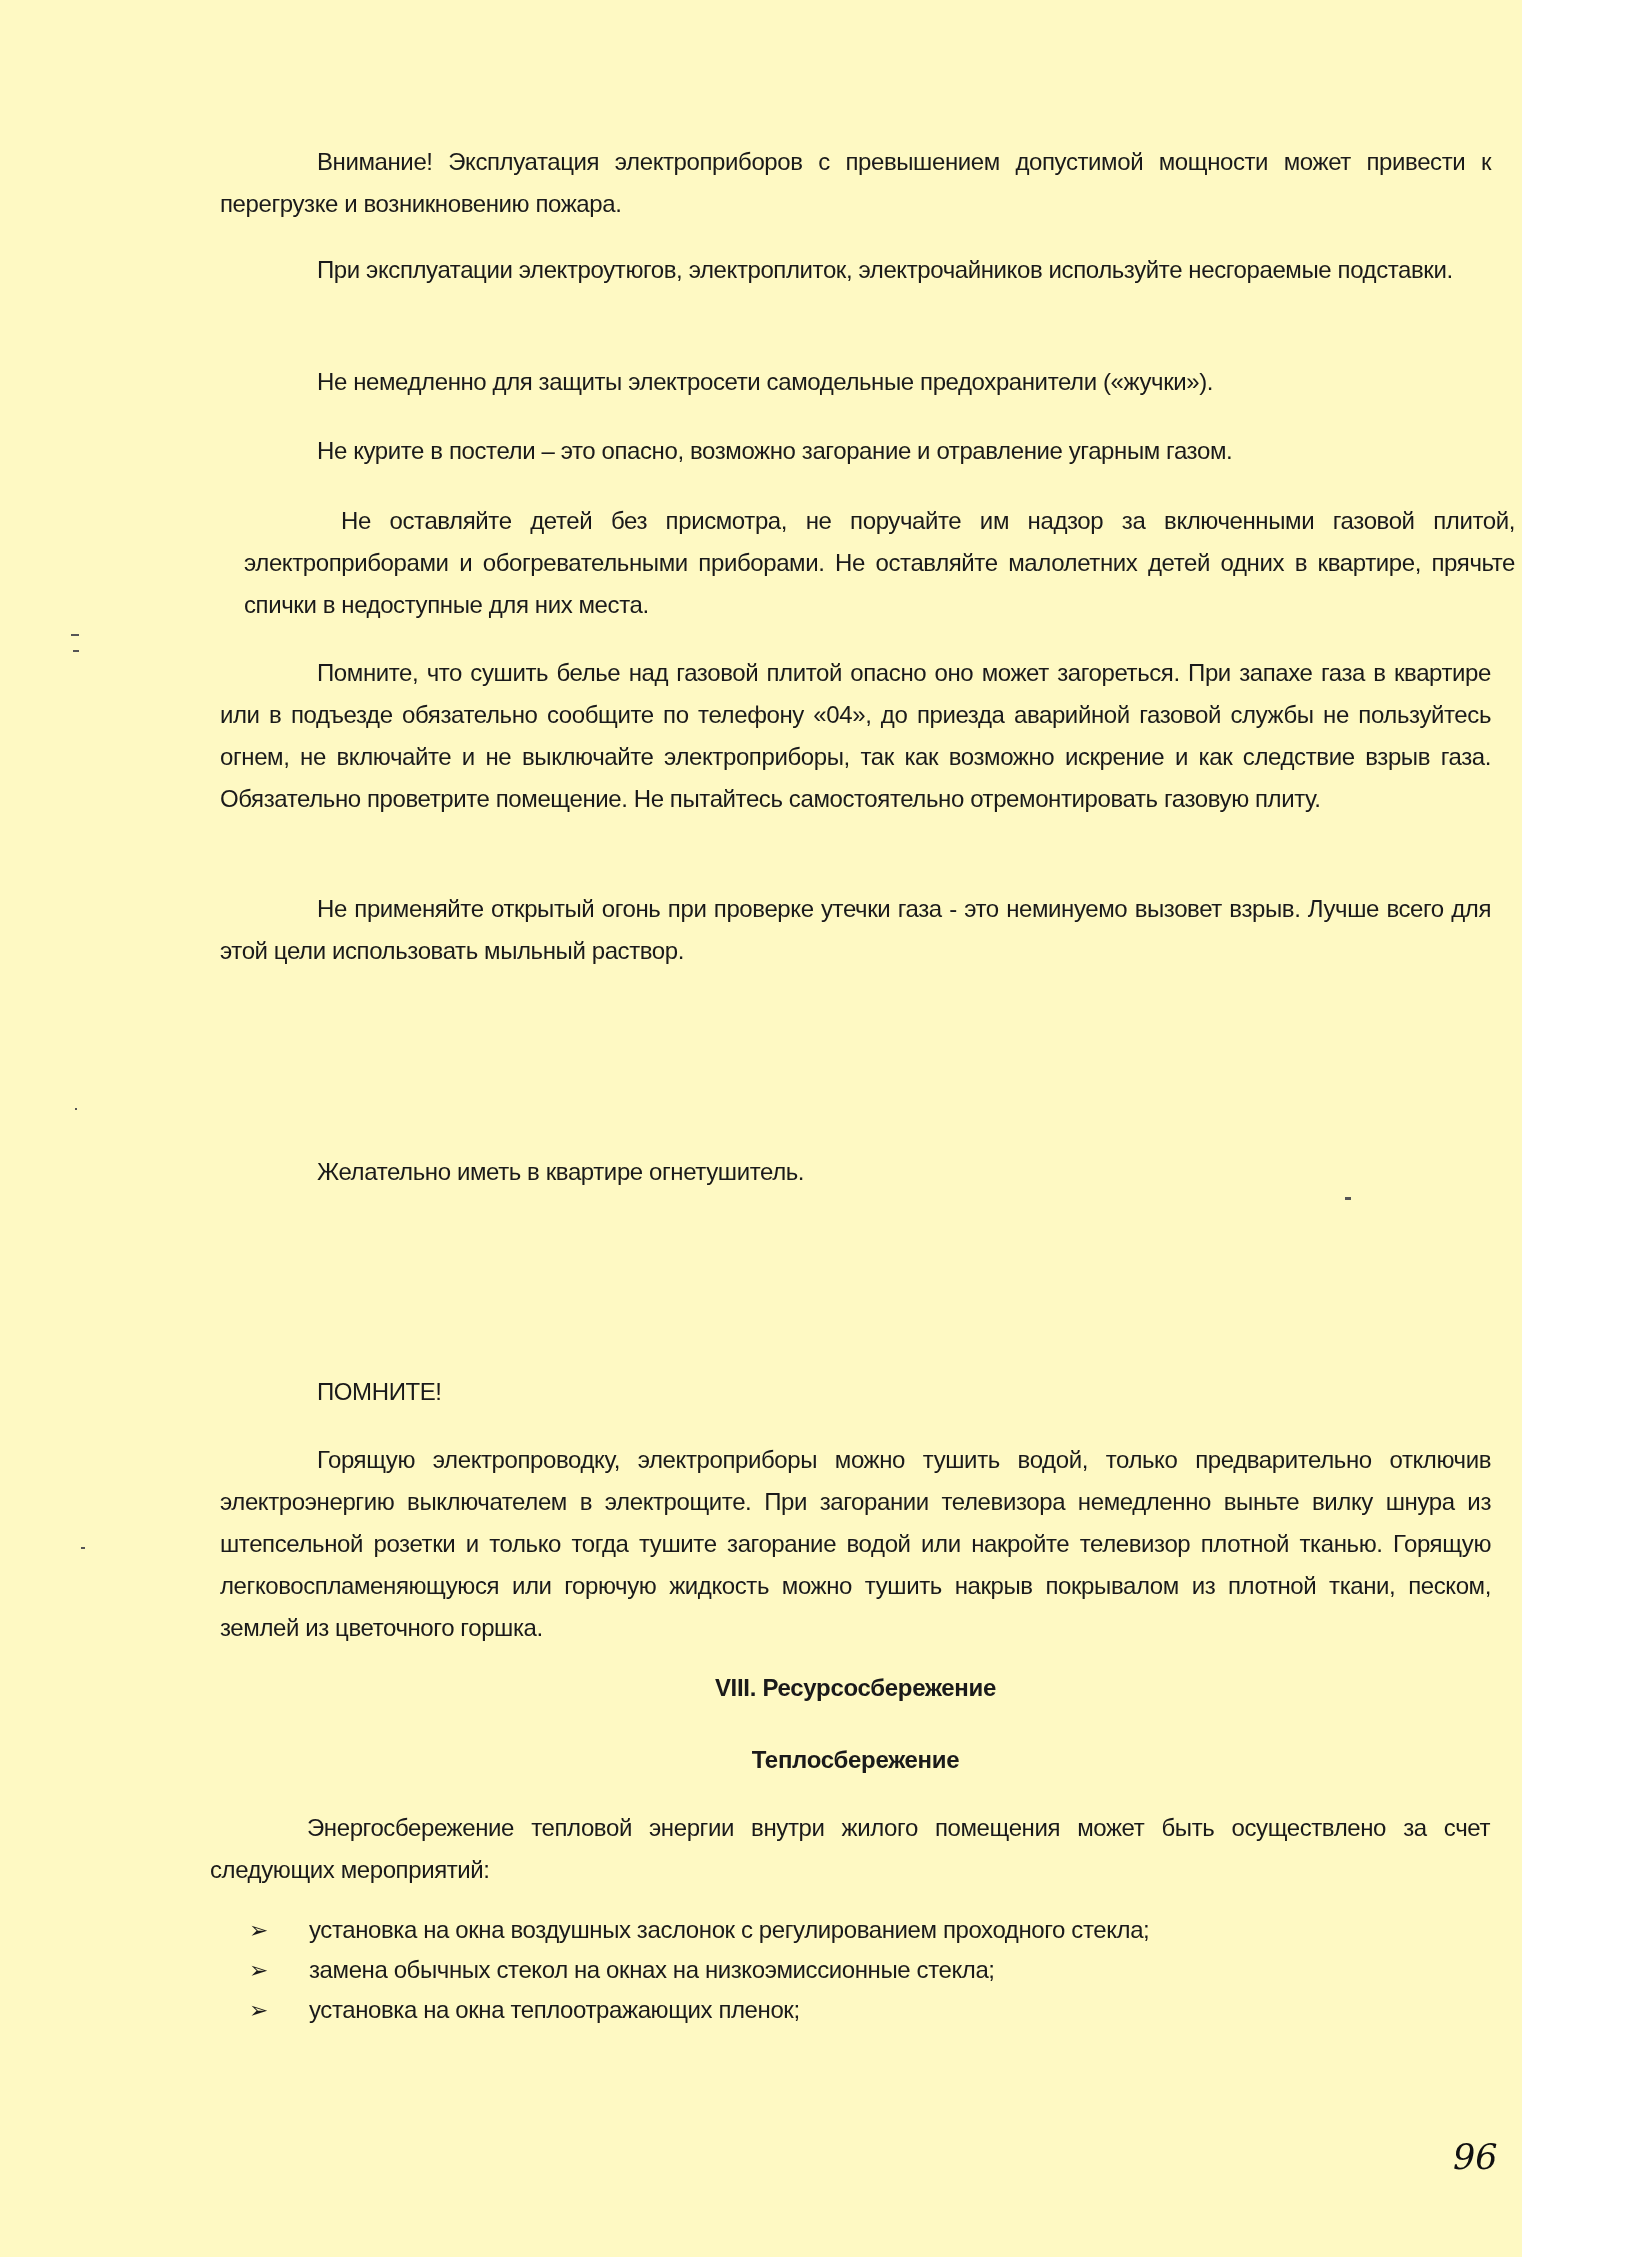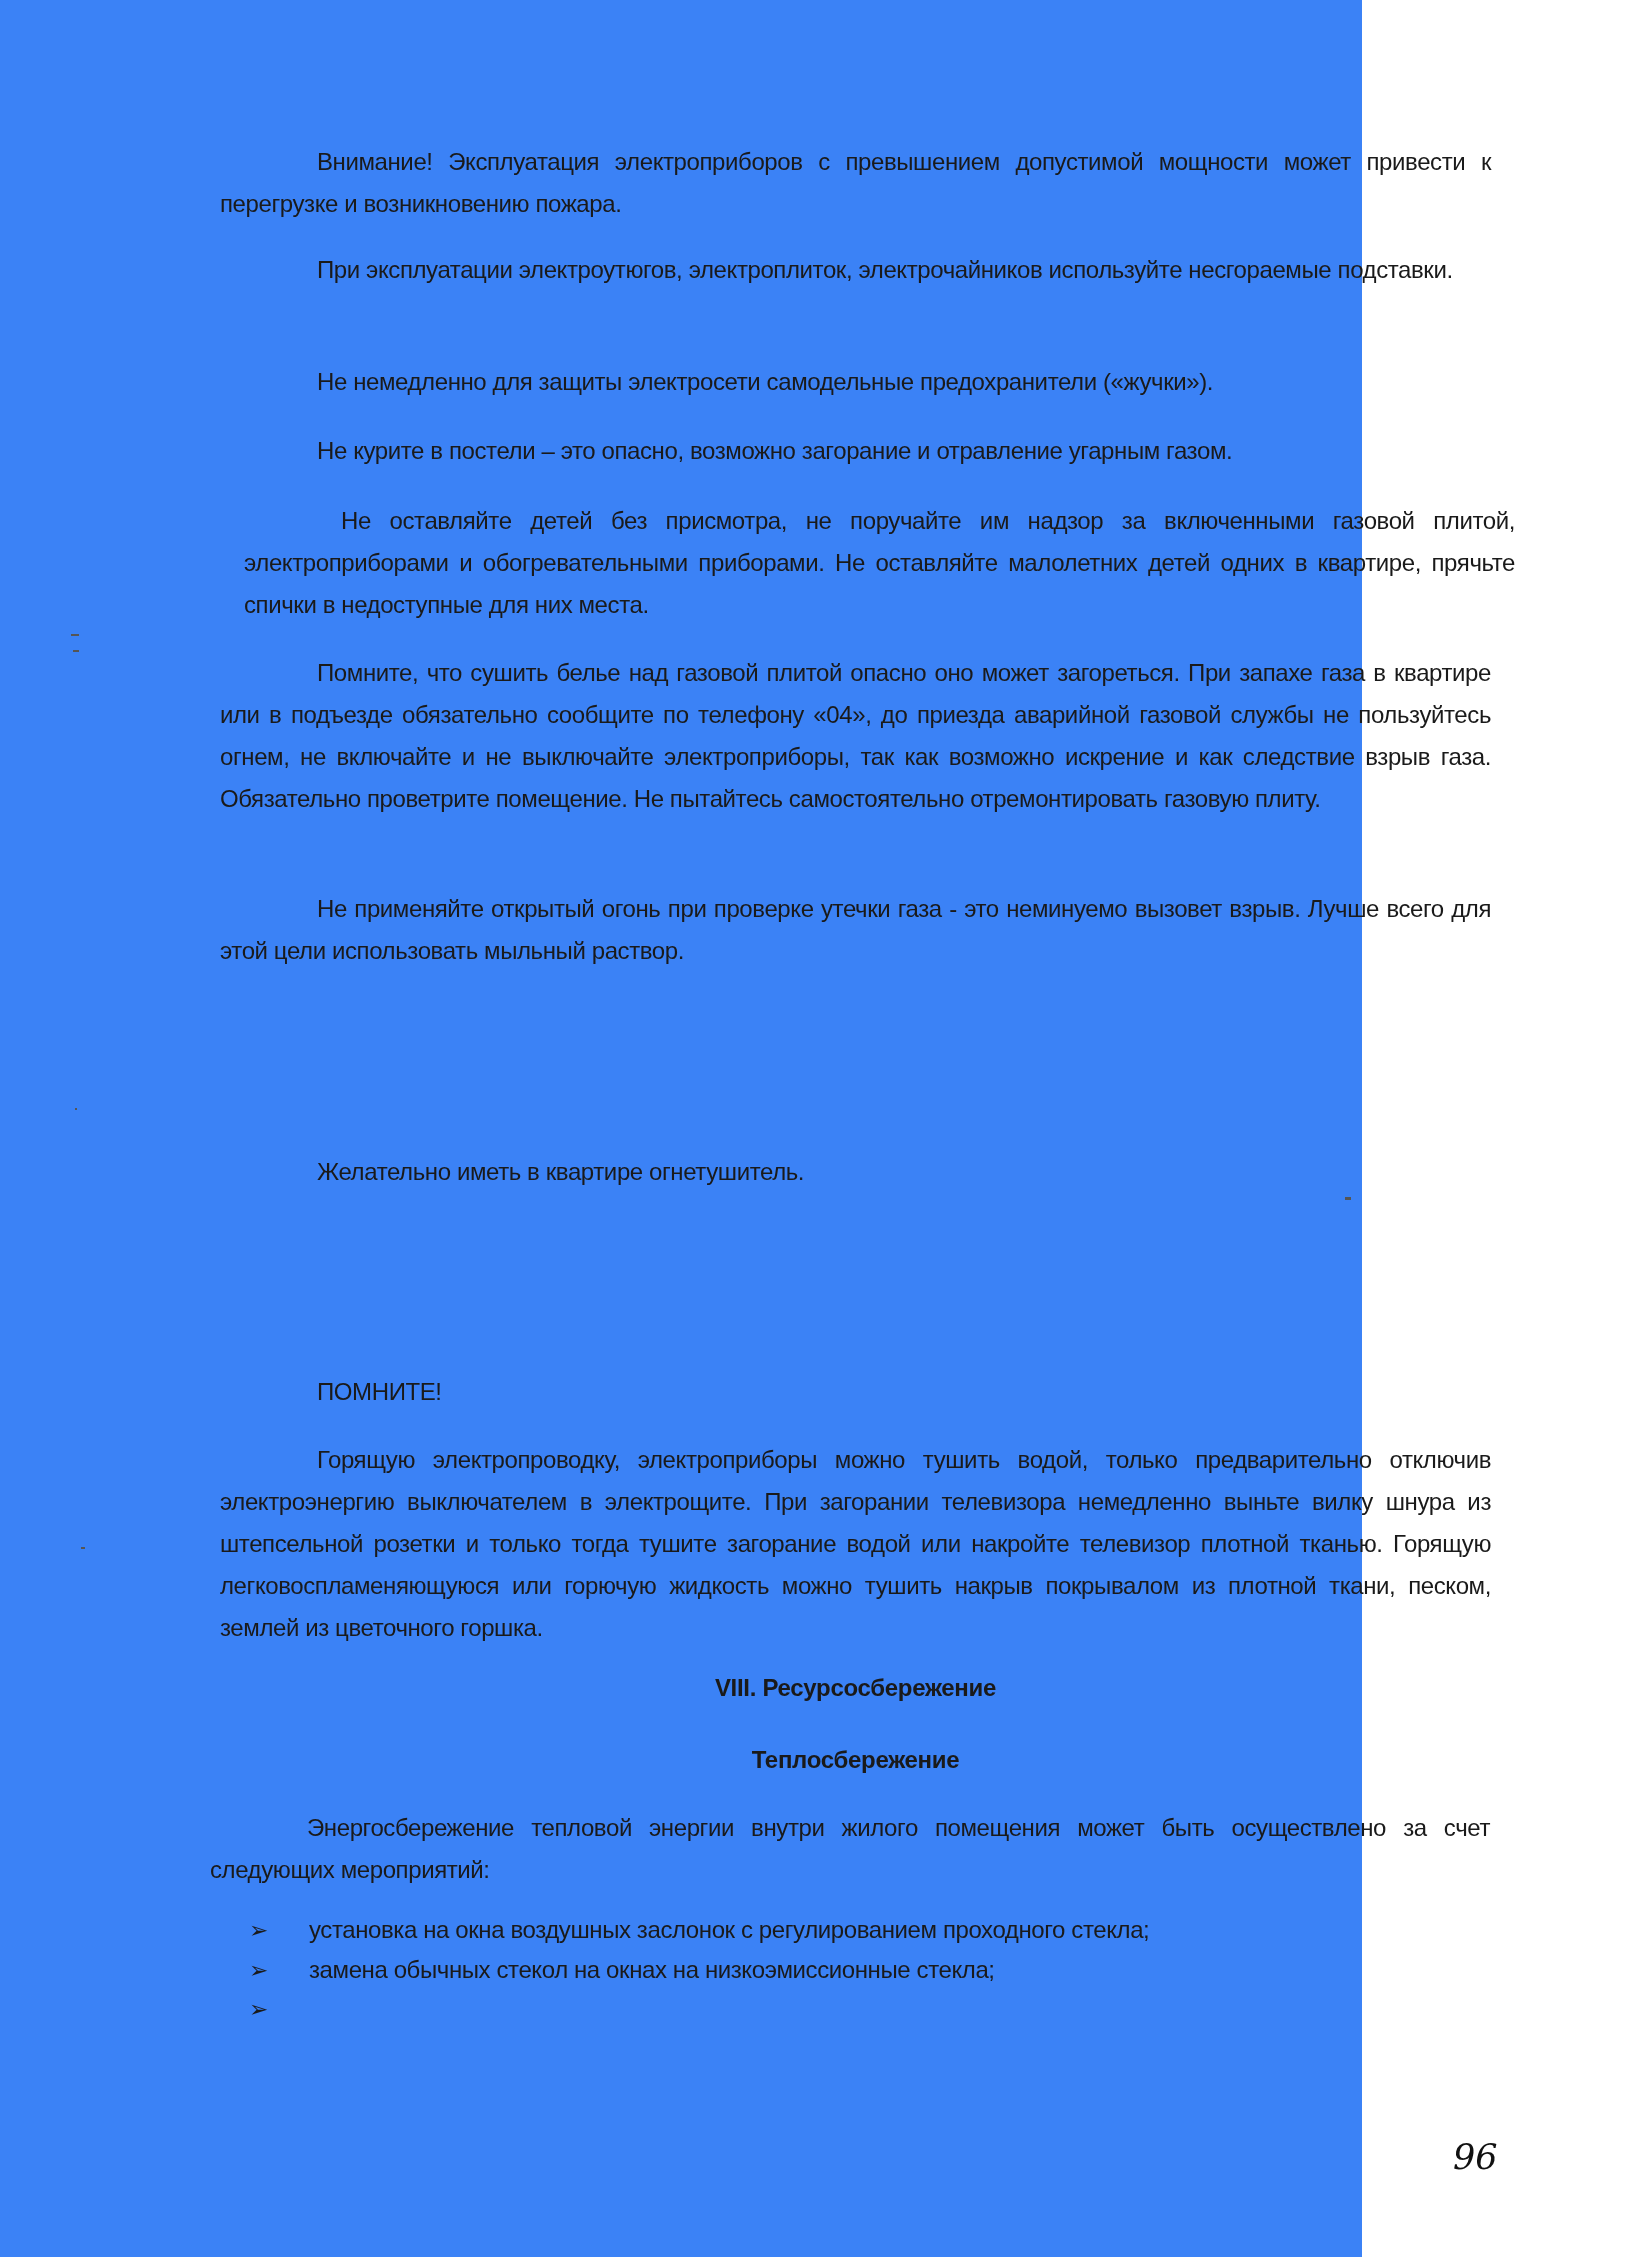--- a/index.html
+++ b/index.html
@@ -1,18 +1,18 @@
 <!DOCTYPE html>
 <html><head>
 <meta charset="utf-8">
 <style>
   html, body { margin: 0; padding: 0; background: #ffffff; }
   body { width: 1641px; height: 2257px; position: relative; overflow: hidden;
          font-family: "Liberation Sans", "DejaVu Sans", sans-serif; color: #1a1a1a; }
-  .page { position: absolute; left: 0; top: 0; width: 1362px; height: 2257px; background: #3b82f6; }
+  .page { position: absolute; left: 0; top: 0; width: 1522px; height: 2257px; background: #fef9c3; }
   .text { position: absolute; left: 220px; width: 1271px; font-size: 24px; line-height: 42px;
           text-align: justify; letter-spacing: -0.4px; }
   .p { margin: 0; text-indent: 97px; }
   .heading { position: absolute; left: 220px; width: 1271px; text-align: center;
              font-weight: bold; font-size: 24px; letter-spacing: -0.3px; }
   .bullets { position: absolute; left: 249px; width: 1255px; font-size: 24px; line-height: 39px; margin: 0; padding: 0; list-style: none; letter-spacing: -0.4px; }
   .bullets li { display: flex; align-items: baseline; }
   .bullet-mark { width: 60px; font-size: 23px; font-weight: bold; }
   .pagenum { position: absolute; left: 1453px; top: 2137px; font-family: "DejaVu Serif", serif;
              font-style: italic; font-size: 35px; color: #111; }
@@ -43,20 +43,21 @@
     <li>
       <span class="bullet-mark">➢</span>
       <span>установка на окна воздушных заслонок с регулированием проходного стекла;</span>
     </li>
     <li>
       <span class="bullet-mark">➢</span>
       <span>замена обычных стекол на окнах на низкоэмиссионные стекла;</span>
     </li>
     <li>
       <span class="bullet-mark">➢</span>
+      <span>установка на окна теплоотражающих пленок;</span>
     </li>
   </ul>
 
   <div class="pagenum">96</div>
 
   <div class="speck" style="left:71px; top:634px; width:7.7px; height:1.9px;"></div>
   <div class="speck" style="left:73px; top:650px; width:5.8px; height:1.9px;"></div>
   <div class="speck" style="left:1345px; top:1197px; width:5.8px; height:2.9px;"></div>
   <div class="speck" style="left:75px; top:1108px; width:1.9px; height:1.9px;"></div>
   <div class="speck" style="left:81px; top:1547px; width:3.9px; height:1.9px;"></div>

